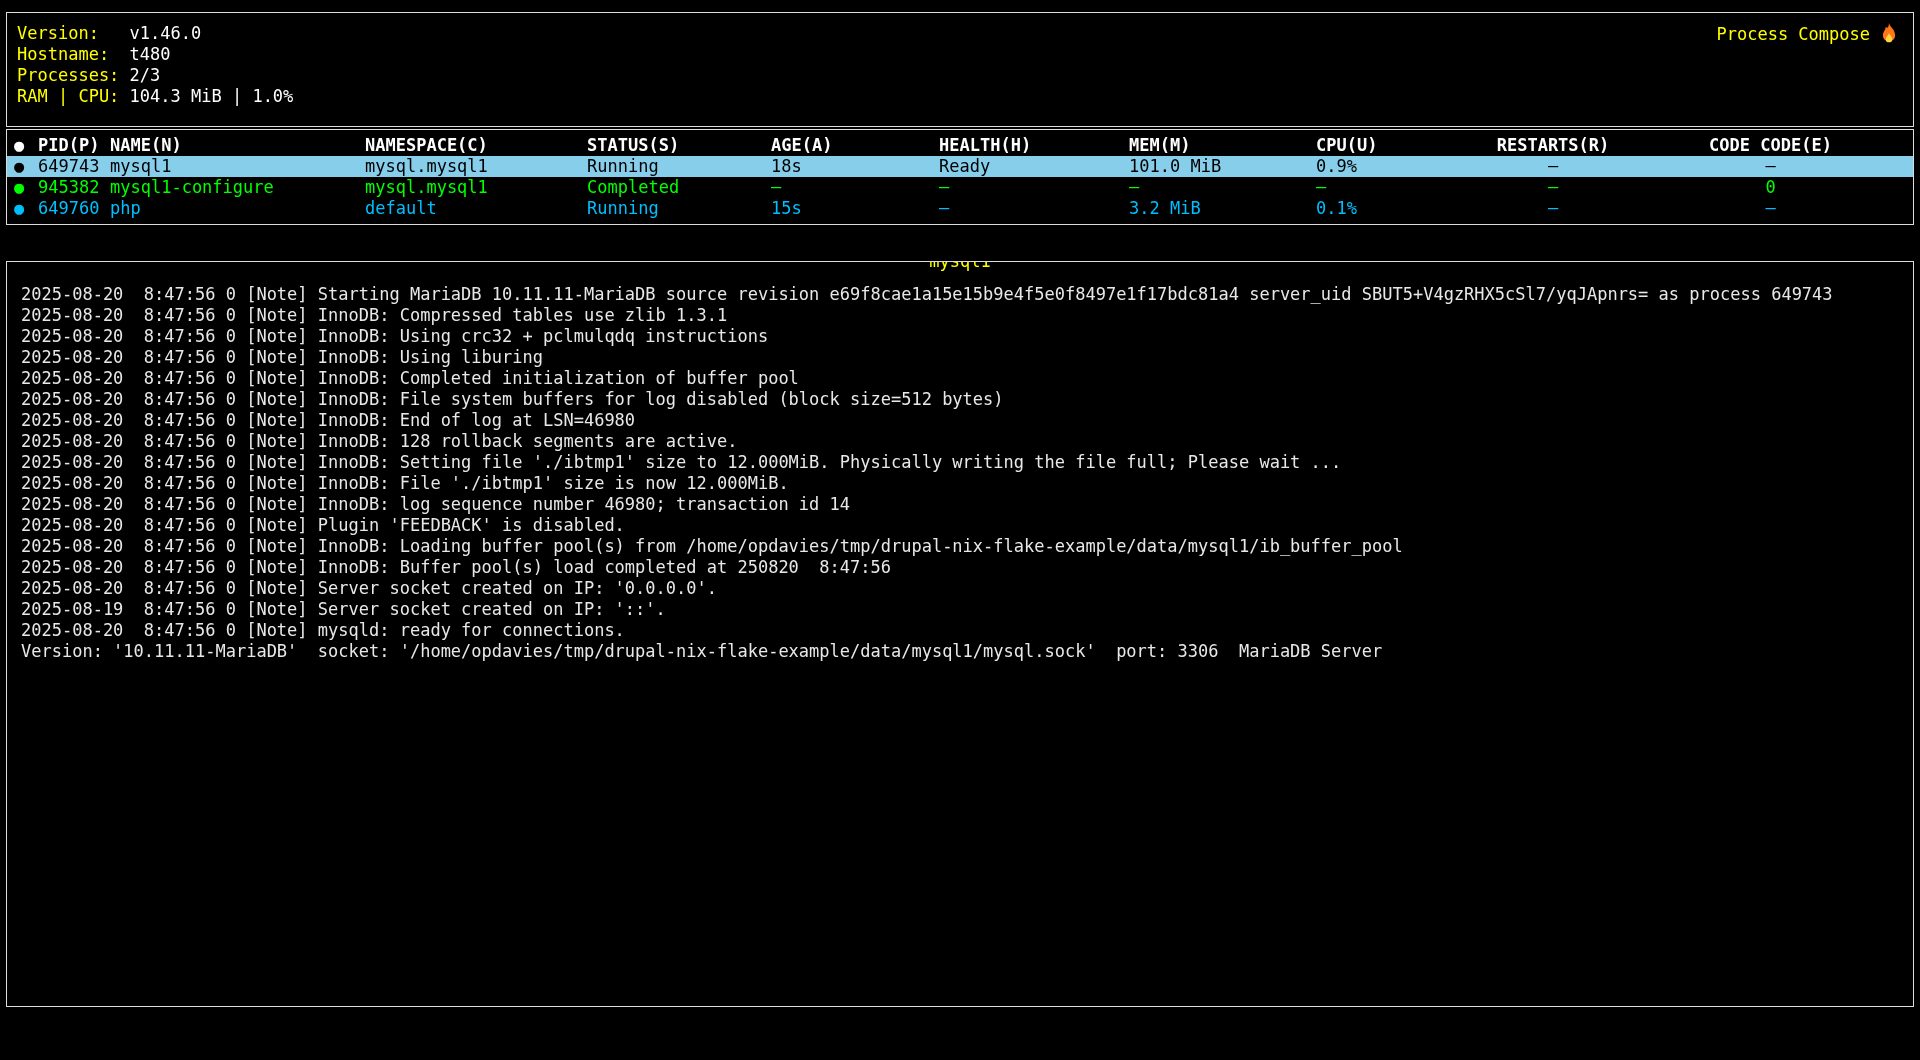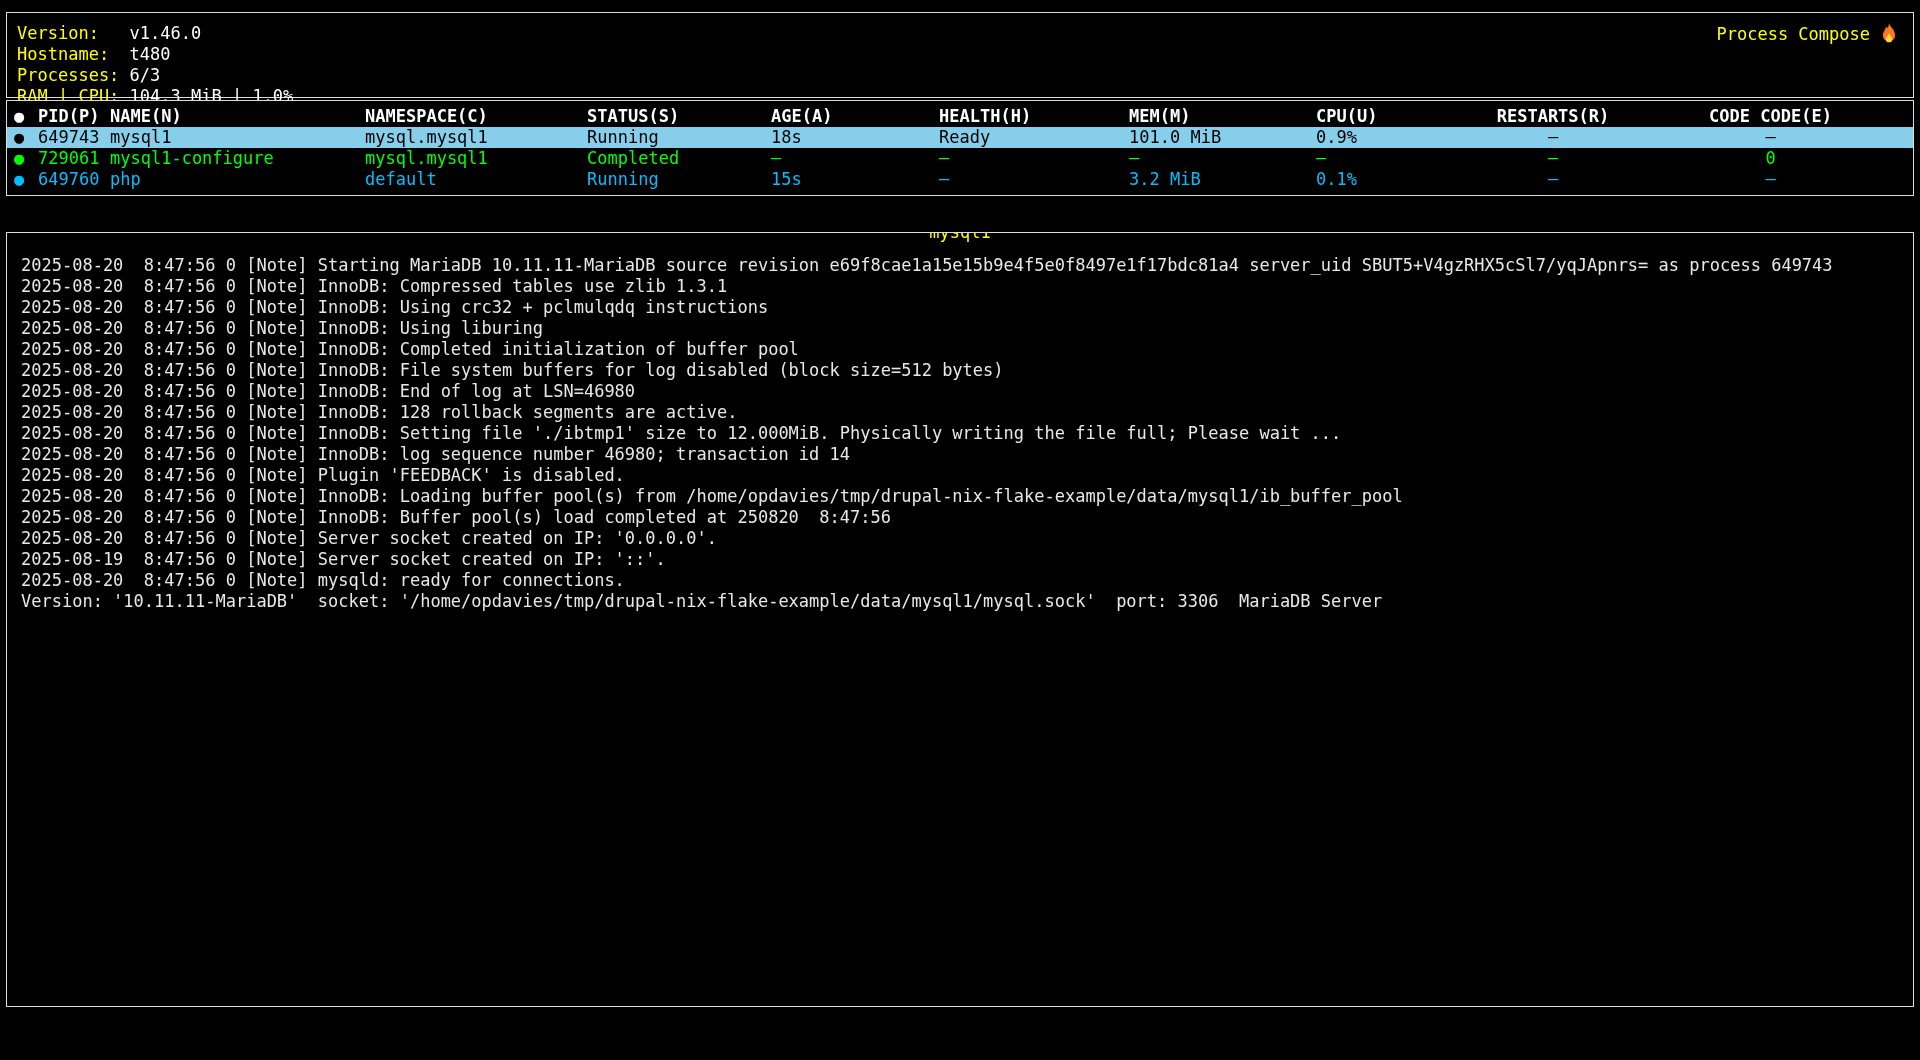--- a/index.html
+++ b/index.html
@@ -18,21 +18,21 @@
     flex-direction: column;
   }
   .box {
     border: 1px solid #dcdcdc;
     position: relative;
     background: #000;
   }
 
   
   .header-box {
-    height: 86px;
+    height: 115px;
     padding: 10px 14px 10px 10px;
     display: flex;
     justify-content: space-between;
     align-items: flex-start;
   }
   .hdr-line { white-space: pre; }
   .hdr-label {
     color: #ffff00;
     display: inline-block;
     width: 11ch;
@@ -95,21 +95,21 @@
     overflow: hidden;
   }
 </style>
 </head>
 <body>
 
 <div class="box header-box">
   <div>
     <div class="hdr-line"><span class="hdr-label">Version:</span><span class="hdr-value">v1.46.0</span></div>
     <div class="hdr-line"><span class="hdr-label">Hostname:</span><span class="hdr-value">t480</span></div>
-    <div class="hdr-line"><span class="hdr-label">Processes:</span><span class="hdr-value">6/3</span></div>
+    <div class="hdr-line"><span class="hdr-label">Processes:</span><span class="hdr-value">2/3</span></div>
     <div class="hdr-line"><span class="hdr-label">RAM | CPU:</span><span class="hdr-value">104.3 MiB | 1.0%</span></div>
   </div>
   <div class="app-title">
     <span>Process Compose</span>
     <span class="flame-icon">
       <svg width="20" height="22" viewBox="0 0 16 18">
         <path d="M8 0 C9.2 4 13 5.2 13 10.2 A5 5 0 0 1 3 10.2 C3 7 5.2 6 5.4 2.8 C6.4 4.6 7.6 4.6 8 0 Z" fill="#ff7518"></path>
         <path d="M8 8.4 C9 10.4 10.6 10.8 10.6 13.2 A2.6 2.6 0 0 1 5.4 13.2 C5.4 11.2 7.2 10.6 8 8.4 Z" fill="#ffd83d"></path>
       </svg>
     </span>
@@ -140,21 +140,21 @@
     <span class="c-age">18s</span>
     <span class="c-health">Ready</span>
     <span class="c-mem">101.0 MiB</span>
     <span class="c-cpu">0.9%</span>
     <span class="c-restarts">–</span>
     <span class="c-exit">–</span>
   </div>
 
   <div class="prow row-completed">
     <span class="c-dot">●</span>
-    <span class="c-pid">729061</span>
+    <span class="c-pid">945382</span>
     <span class="c-name">mysql1-configure</span>
     <span class="c-namespace">mysql.mysql1</span>
     <span class="c-status">Completed</span>
     <span class="c-age">–</span>
     <span class="c-health">–</span>
     <span class="c-mem">–</span>
     <span class="c-cpu">–</span>
     <span class="c-restarts">–</span>
     <span class="c-exit">0</span>
   </div>
@@ -179,20 +179,21 @@
   <div>
     <div class="log-line">2025-08-20  8:47:56 0 [Note] Starting MariaDB 10.11.11-MariaDB source revision e69f8cae1a15e15b9e4f5e0f8497e1f17bdc81a4 server_uid SBUT5+V4gzRHX5cSl7/yqJApnrs= as process 649743</div>
     <div class="log-line">2025-08-20  8:47:56 0 [Note] InnoDB: Compressed tables use zlib 1.3.1</div>
     <div class="log-line">2025-08-20  8:47:56 0 [Note] InnoDB: Using crc32 + pclmulqdq instructions</div>
     <div class="log-line">2025-08-20  8:47:56 0 [Note] InnoDB: Using liburing</div>
     <div class="log-line">2025-08-20  8:47:56 0 [Note] InnoDB: Completed initialization of buffer pool</div>
     <div class="log-line">2025-08-20  8:47:56 0 [Note] InnoDB: File system buffers for log disabled (block size=512 bytes)</div>
     <div class="log-line">2025-08-20  8:47:56 0 [Note] InnoDB: End of log at LSN=46980</div>
     <div class="log-line">2025-08-20  8:47:56 0 [Note] InnoDB: 128 rollback segments are active.</div>
     <div class="log-line">2025-08-20  8:47:56 0 [Note] InnoDB: Setting file './ibtmp1' size to 12.000MiB. Physically writing the file full; Please wait ...</div>
+    <div class="log-line">2025-08-20  8:47:56 0 [Note] InnoDB: File './ibtmp1' size is now 12.000MiB.</div>
     <div class="log-line">2025-08-20  8:47:56 0 [Note] InnoDB: log sequence number 46980; transaction id 14</div>
     <div class="log-line">2025-08-20  8:47:56 0 [Note] Plugin 'FEEDBACK' is disabled.</div>
     <div class="log-line">2025-08-20  8:47:56 0 [Note] InnoDB: Loading buffer pool(s) from /home/opdavies/tmp/drupal-nix-flake-example/data/mysql1/ib_buffer_pool</div>
     <div class="log-line">2025-08-20  8:47:56 0 [Note] InnoDB: Buffer pool(s) load completed at 250820  8:47:56</div>
     <div class="log-line">2025-08-20  8:47:56 0 [Note] Server socket created on IP: '0.0.0.0'.</div>
     <div class="log-line">2025-08-19  8:47:56 0 [Note] Server socket created on IP: '::'.</div>
     <div class="log-line">2025-08-20  8:47:56 0 [Note] mysqld: ready for connections.</div>
     <div class="log-line">Version: '10.11.11-MariaDB'  socket: '/home/opdavies/tmp/drupal-nix-flake-example/data/mysql1/mysql.sock'  port: 3306  MariaDB Server</div>
   </div>
 </div>

